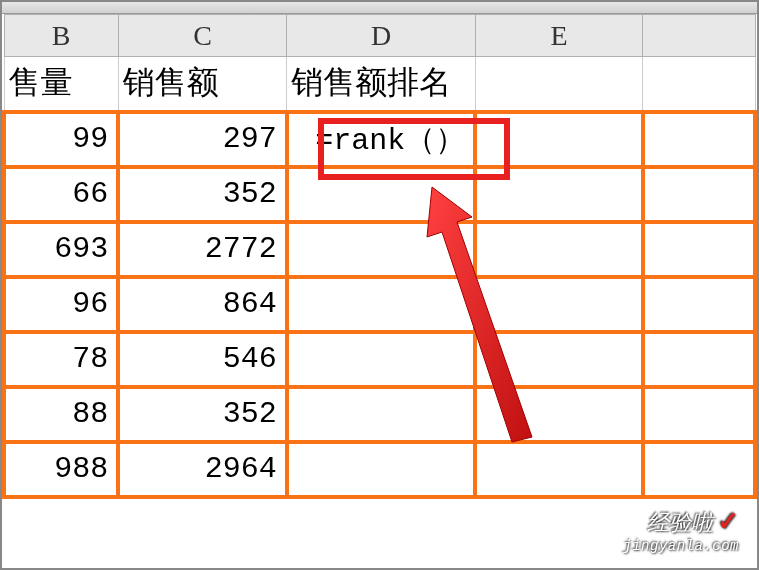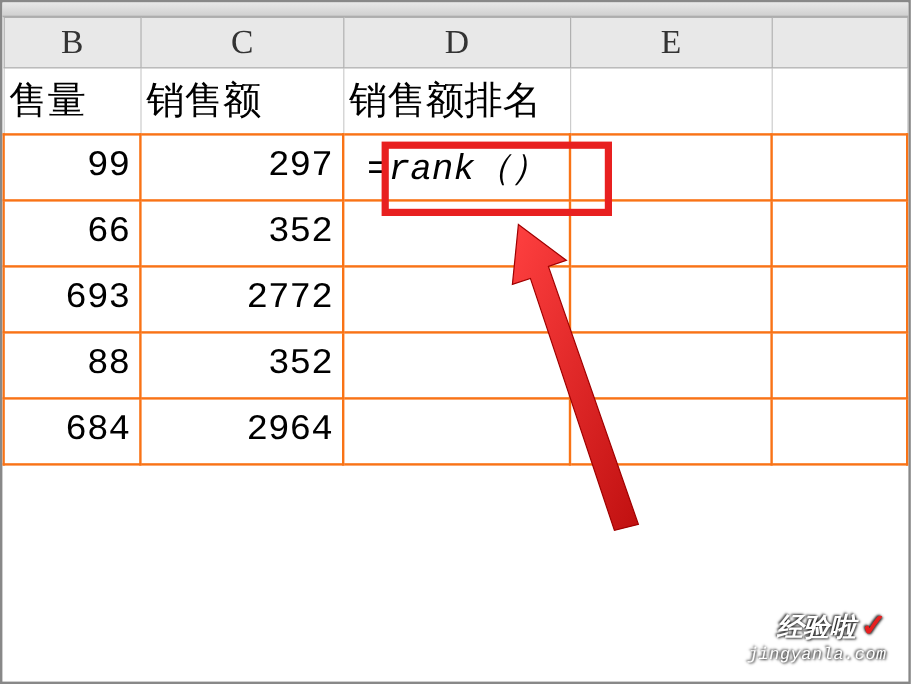--- a/index.html
+++ b/index.html
@@ -35,46 +35,45 @@
       font-weight: normal;
       color: #333;
     }
     .col-b { width: 115px; }
     .col-c { width: 170px; }
     .col-d { width: 190px; }
     .col-e { width: 170px; }
     .col-f { width: 114px; }
     
     .data-row td {
-      border: 2px solid #f97316;
+      border: 4px solid #f97316;
       height: 55px;
       font-size: 30px;
       padding: 0 8px;
       vertical-align: middle;
     }
     .header-row td {
       border: 1px solid #ccc;
       height: 55px;
       font-size: 32px;
       padding: 0 4px;
       vertical-align: middle;
       text-align: left;
       font-family: "SimSun", "宋体", serif;
     }
     .num {
       text-align: right;
       font-family: "Courier New", monospace;
       font-size: 30px;
     }
     .formula {
-      text-align: center;
+      text-align: right;
       font-family: "Courier New", monospace;
       font-size: 30px;
       padding-left: 4px;
-      font-style: italic;
     }
     .highlight-box {
       position: absolute;
       border: 6px solid #e82020;
       top: 116px;
       left: 316px;
       width: 192px;
       height: 62px;
       pointer-events: none;
     }
@@ -87,21 +86,21 @@
     .watermark {
       position: absolute;
       bottom: 14px;
       right: 18px;
       text-align: right;
       color: #fff;
       text-shadow: 1px 1px 2px rgba(0,0,0,0.8), -1px -1px 2px rgba(0,0,0,0.8);
     }
     .watermark-top {
       font-size: 22px;
-      font-weight: bold;
+      font-weight: normal;
       font-style: italic;
       font-family: "SimHei", sans-serif;
       margin-top: 26px;
     }
     .watermark-check {
       color: #e82020;
       font-size: 26px;
       font-weight: bold;
     }
     .watermark-url {
@@ -147,28 +146,42 @@
     <td></td>
   </tr>
   <tr class="data-row">
     <td class="num">693</td>
     <td class="num">2772</td>
     <td></td>
     <td></td>
     <td></td>
   </tr>
   <tr class="data-row">
+    <td class="num">96</td>
+    <td class="num">864</td>
+    <td></td>
+    <td></td>
+    <td></td>
+  </tr>
+  <tr class="data-row">
+    <td class="num">78</td>
+    <td class="num">546</td>
+    <td></td>
+    <td></td>
+    <td></td>
+  </tr>
+  <tr class="data-row">
     <td class="num">88</td>
     <td class="num">352</td>
     <td></td>
     <td></td>
     <td></td>
   </tr>
   <tr class="data-row">
-    <td class="num">684</td>
+    <td class="num">988</td>
     <td class="num">2964</td>
     <td></td>
     <td></td>
     <td></td>
   </tr>
 </tbody>
   </table>
 
 <div class="highlight-box"></div>
 

